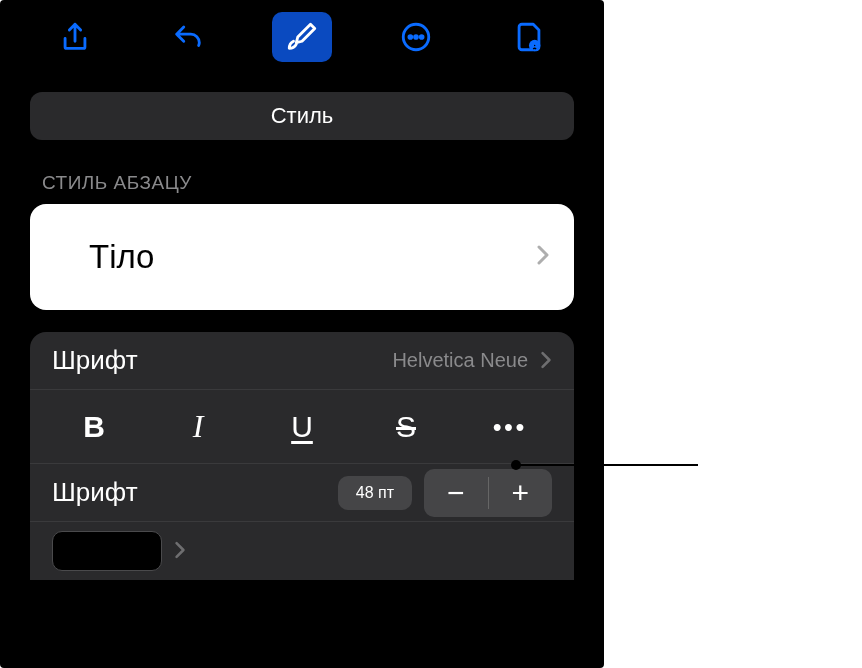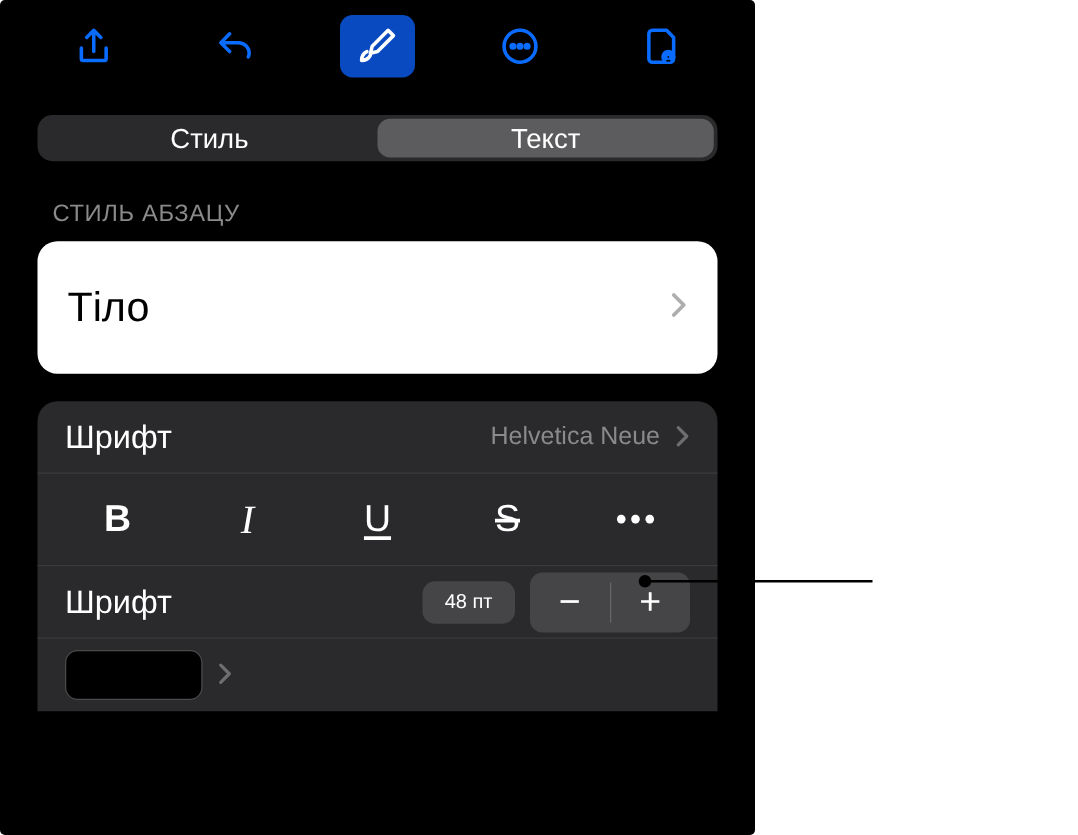--- a/index.html
+++ b/index.html
@@ -45,21 +45,21 @@
     }
     .toolbar-btn.active svg {
       stroke: #fff;
       fill: none;
     }
     .segmented {
       margin: 18px 30px 0;
       display: flex;
       background: #2a2a2c;
       border-radius: 12px;
-      height: 37px;
+      height: 48px;
       padding: 3px;
     }
     .seg-item {
       flex: 1;
       display: flex;
       align-items: center;
       justify-content: center;
       color: #fff;
       font-size: 22px;
       border-radius: 10px;
@@ -83,20 +83,21 @@
       display: flex;
       align-items: center;
       justify-content: space-between;
       padding: 0 24px;
       cursor: pointer;
     }
     .style-card-text {
       color: #000;
       font-size: 33px;
       font-weight: 400;
+      margin-left: 35px;
     }
     .chevron {
       color: #aeaeae;
       font-size: 28px;
     }
     .font-section {
       margin: 22px 30px 0;
       background: #2a2a2c;
       border-radius: 16px 16px 0 0;
     }
@@ -233,21 +234,20 @@
         <path d="M7 3h8l4 4v12a2 2 0 01-2 2H7a2 2 0 01-2-2V5a2 2 0 012-2z" stroke-linecap="round" stroke-linejoin="round"></path>
         <circle cx="16" cy="18" r="4" fill="#0a6bff" stroke="none"></circle>
         <circle cx="16" cy="18" r="1.5" fill="#000"></circle>
         <path d="M15 20.5c.5-.5 1.5-.5 2 0" stroke="#000" stroke-width="1"></path>
       </svg>
     </div>
   </div>
 
   <div class="segmented">
     <div class="seg-item">Стиль</div>
-    <div class="seg-item active">Текст</div>
   </div>
 
   <div class="section-label">СТИЛЬ АБЗАЦУ</div>
 
   <div class="style-card">
     <span class="style-card-text">Тіло</span>
     <span class="chevron">
       <svg width="14" height="22" viewBox="0 0 14 22" fill="none" stroke="#aeaeae" stroke-width="3">
           <path d="M3 3l8 8-8 8" stroke-linecap="round" stroke-linejoin="round"></path>
         </svg>

